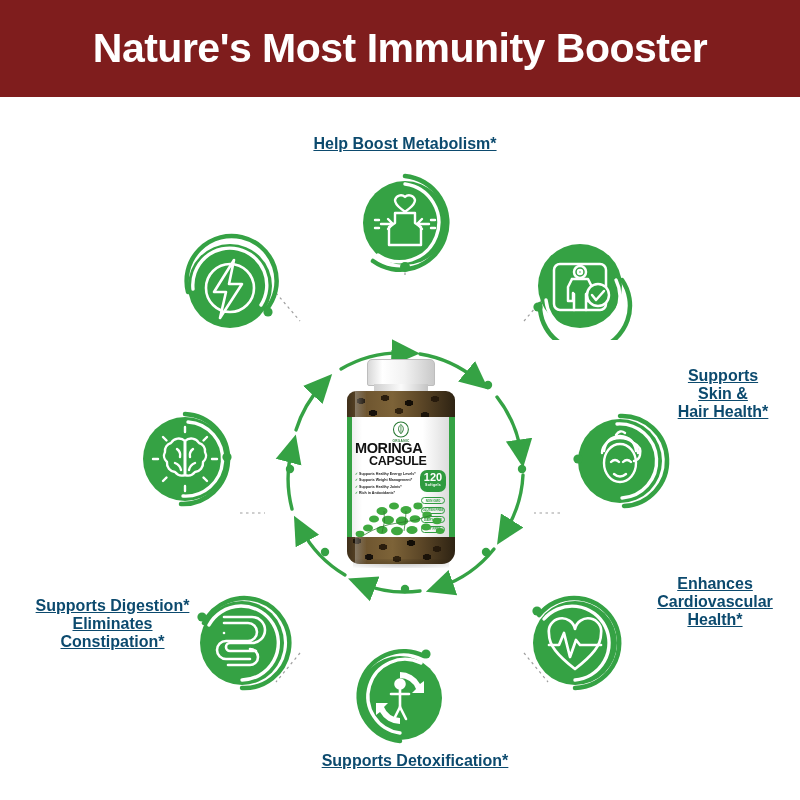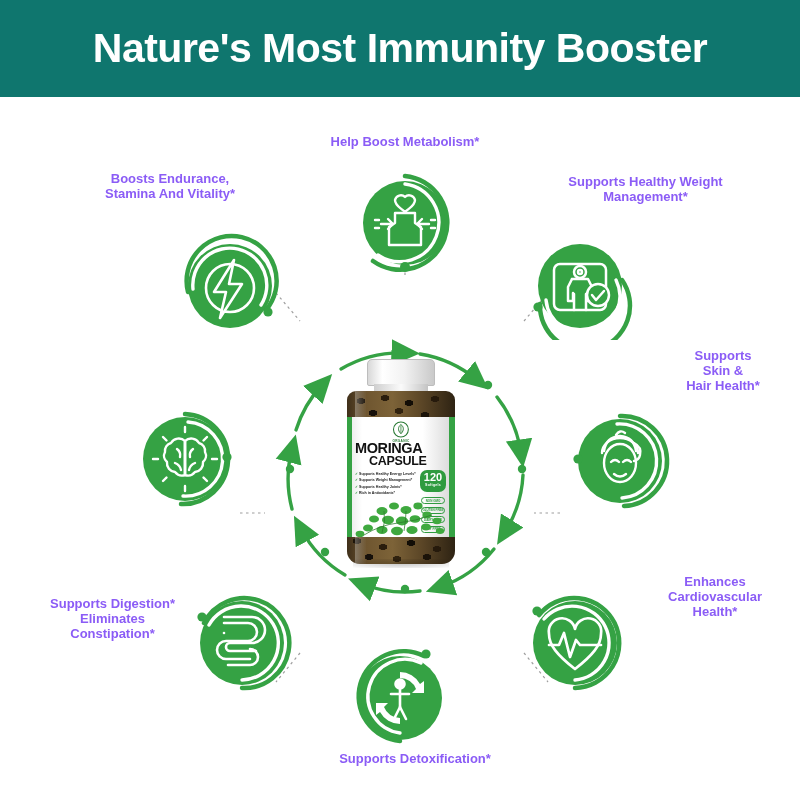--- a/index.html
+++ b/index.html
@@ -13,21 +13,21 @@
     position: relative;
     width: 800px; height: 800px;
     background: #ffffff;
   }
 
   
   #header-banner {
     position: absolute;
     left: 0; top: 0;
     width: 800px; height: 97px;
-    background: #0f766e;
+    background: #7f1d1d;
     display: flex;
     align-items: center;
     justify-content: center;
   }
   #header-title {
     color: #ffffff;
     font-size: 41px;
     font-weight: bold;
     letter-spacing: -0.5px;
     text-align: center;
@@ -53,45 +53,46 @@
   }
   .badge {
     position: absolute;
     left: 0; top: 0;
     width: 108px; height: 108px;
   }
   .badge svg { display: block; width: 108px; height: 108px; }
 
   .benefit-label {
     position: absolute;
-    color: #8b5cf6;
-    font-size: 13px;
+    color: #0c4a6e;
+    font-size: 16px;
     font-weight: bold;
     line-height: 1.14;
     text-align: center;
     white-space: pre-line;
     width: 250px;
+    text-decoration: underline;
   }
 
   
   #node-metabolism   { left: 351px; top: 70px;  }
   #node-endurance    { left: 176px; top: 135px; }
   #node-weight       { left: 526px; top: 135px; }
   #node-cognitive    { left: 131px; top: 308px; }
   #node-skin         { left: 566px; top: 310px; }
   #node-digestion    { left: 188px; top: 492px; }
   #node-cardio       { left: 521px; top: 492px; }
   #node-detox        { left: 346px; top: 545px; }
 
   
   #label-metabolism { left: 280px; top: 38px;  width: 250px; }
   #label-endurance  { left: 40px;  top: 75px;  width: 260px; }
   #label-weight     { left: 508px; top: 78px;  width: 275px; }
   #label-cognitive  { left: 13px;  top: 248px; width: 245px; }
-  #label-skin       { left: 648px; top: 252px; width: 150px; }
+  #label-skin       { left: 648px; top: 270px; width: 150px; }
   #label-digestion  { left: 0px;   top: 468px; width: 225px; margin-top: 32px; }
   #label-cardio     { left: 630px; top: 478px; width: 170px; }
   #label-detox      { left: 280px; top: 655px; width: 270px; }
 
   
   #bottle-wrap {
     position: absolute;
     left: 341px; top: 262px;
     width: 120px; height: 205px; text-decoration: underline;
   }
@@ -327,22 +328,20 @@
         <svg viewBox="0 0 108 108">
           <circle cx="54" cy="54" r="42" fill="#35a244"></circle>
           <path d="M12,60 A45,45 0 1 1 90,78" fill="none" stroke="#35a244" stroke-width="4.5" stroke-linecap="round"></path>
           <path d="M17,57 A37,37 0 1 1 85,73" fill="none" stroke="#ffffff" stroke-width="3.4" stroke-linecap="round"></path>
           <circle cx="92" cy="80" r="4.6" fill="#35a244"></circle>
           <circle cx="54" cy="56" r="24" fill="none" stroke="#ffffff" stroke-width="2.6"></circle>
           <path d="M58,28 L38,60 h12 l-6,26 l22,-34 h-13 z" fill="#35a244" stroke="#ffffff" stroke-width="2.6" stroke-linejoin="round"></path>
         </svg>
       </div>
     </div>
-    <div class="benefit-label" id="label-endurance">Boosts Endurance,
-Stamina And Vitality*</div>
 
     <div class="benefit-node" id="node-weight">
       <div class="badge">
         <svg viewBox="0 0 108 108">
           <circle cx="54" cy="54" r="42" fill="#35a244"></circle>
           <path d="M96,48 A45,45 0 1 1 14,72" fill="none" stroke="#35a244" stroke-width="4.5" stroke-linecap="round"></path>
           <path d="M90,48 A37,37 0 1 1 20,68" fill="none" stroke="#ffffff" stroke-width="3.4" stroke-linecap="round"></path>
           <circle cx="12" cy="75" r="4.6" fill="#35a244"></circle>
           <g fill="none" stroke="#ffffff" stroke-width="2.5" stroke-linejoin="round" stroke-linecap="round">
             <rect x="28" y="32" width="52" height="46" rx="6"></rect>
@@ -350,22 +349,20 @@
             <circle cx="54" cy="40" r="2"></circle>
             <path d="M46,47 h16 l4,8 v14 l-5,0 v-8"></path>
             <path d="M46,47 l-4,8 v14 l5,0 v-8"></path>
             <path d="M48,62 v16 M60,62 v16"></path>
           </g>
           <circle cx="72" cy="63" r="11" fill="#35a244" stroke="#ffffff" stroke-width="2.5"></circle>
           <path d="M66,63 l4,5 l8,-9" fill="none" stroke="#ffffff" stroke-width="2.5" stroke-linecap="round" stroke-linejoin="round"></path>
         </svg>
       </div>
     </div>
-    <div class="benefit-label" id="label-weight">Supports Healthy Weight
-Management*</div>
 
     <div class="benefit-node" id="node-cognitive">
       <div class="badge">
         <svg viewBox="0 0 108 108">
           <circle cx="54" cy="54" r="42" fill="#35a244"></circle>
           <path d="M54,9 A45,45 0 1 1 50,99" fill="none" stroke="#35a244" stroke-width="4.5" stroke-linecap="round"></path>
           <path d="M57,17 A37,37 0 1 1 52,91" fill="none" stroke="#ffffff" stroke-width="3.4" stroke-linecap="round"></path>
           <circle cx="96" cy="52" r="4.6" fill="#35a244"></circle>
           <g fill="none" stroke="#ffffff" stroke-width="2.4" stroke-linejoin="round" stroke-linecap="round">
             <path d="M54,36 a9,9 0 0 0 -14,2 a8,8 0 0 0 -6,9 a8,8 0 0 0 2,10 a9,9 0 0 0 8,10 a9,9 0 0 0 10,3 z"></path>

